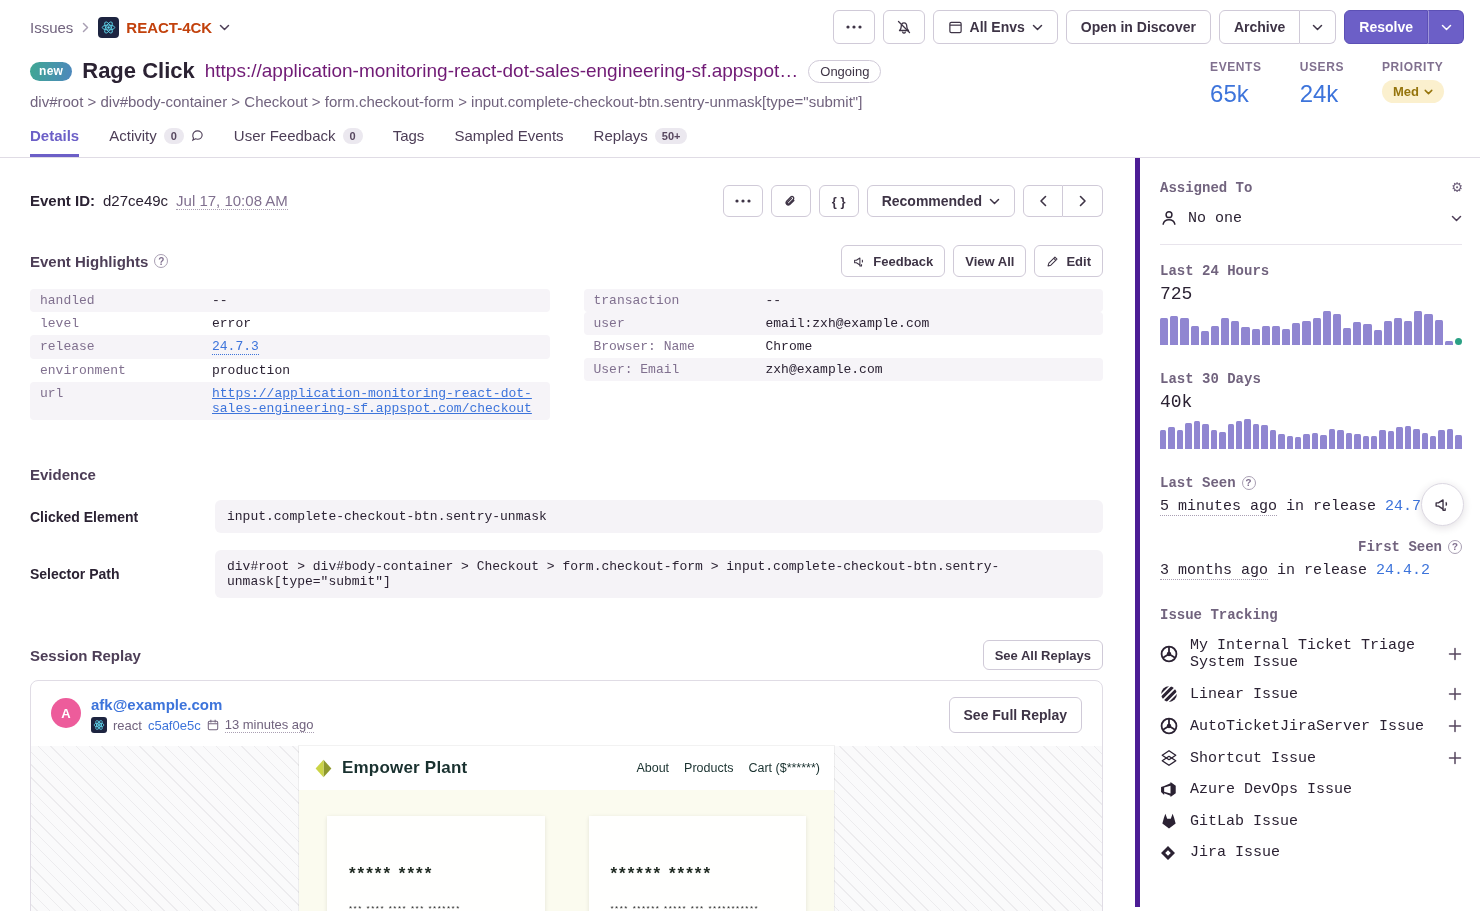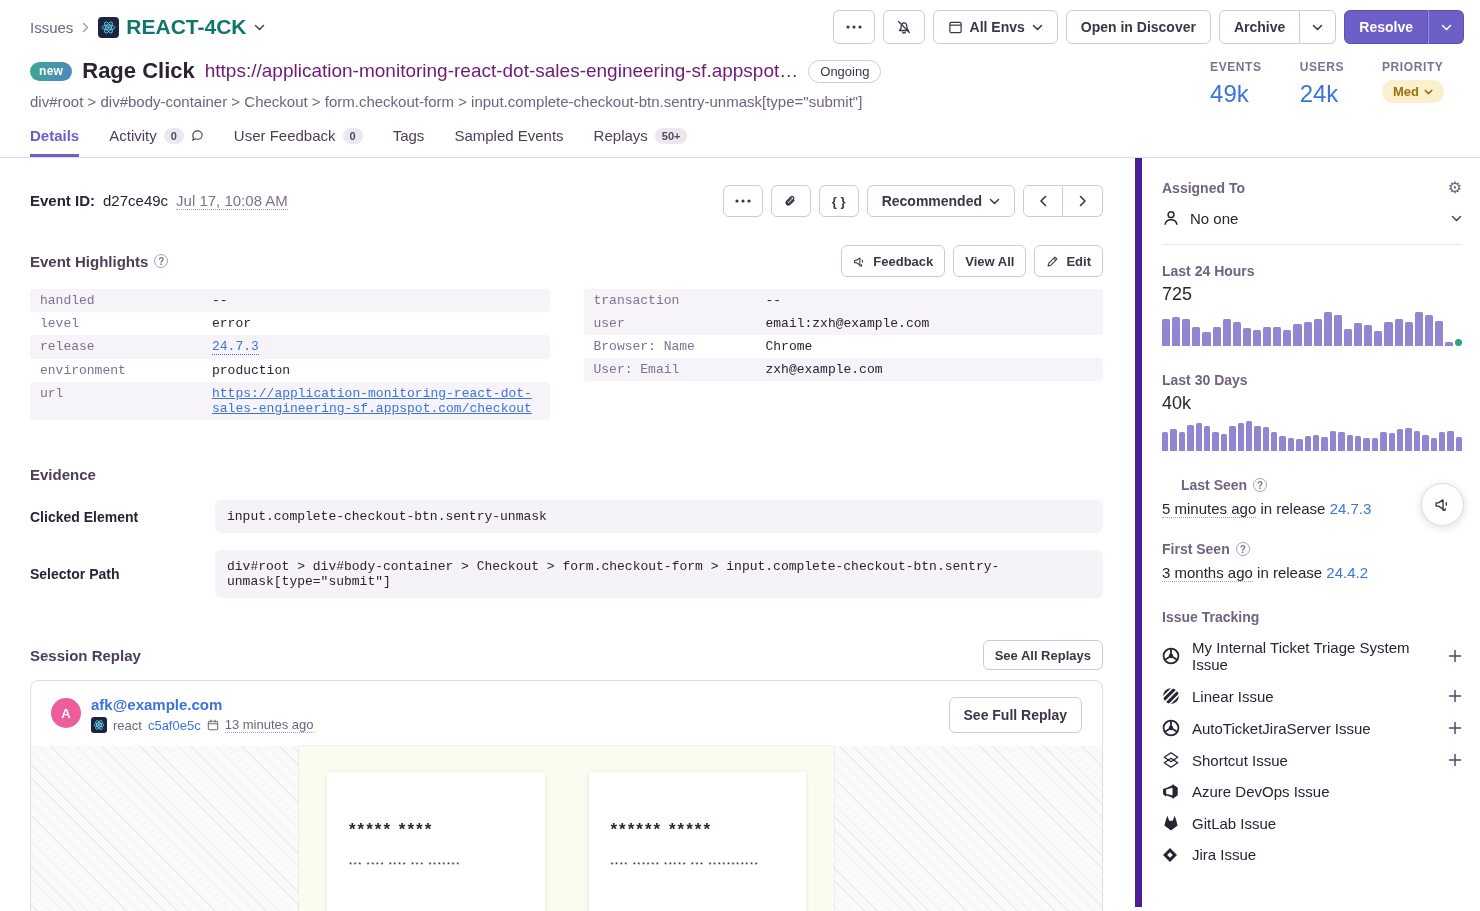--- a/index.html
+++ b/index.html
@@ -11,21 +11,21 @@
   }
   svg { display:block; }
 
   
   .topbar { display:flex; justify-content:space-between; align-items:center; padding:10px 16px 0 30px; }
   .crumbs { display:flex; align-items:center; gap:9px; }
   .crumb-link { color:#71637e; font-size:15px; cursor:pointer; }
   .crumb-chev { color:#a99fb3; }
   .proj { display:flex; align-items:center; gap:7px; cursor:pointer; }
   .proj-avatar { width:21px; height:21px; border-radius:4px; background:#1d2440; display:flex; align-items:center; justify-content:center; }
-  .proj-name { font-weight:bold; font-size:21px; color:#0f766e; }
+  .proj-name { font-weight:bold; font-size:15px; color:#c2410c; }
   .actions { display:flex; align-items:stretch; gap:8px; }
   .btn {
     display:inline-flex; align-items:center; justify-content:center; gap:7px;
     height:34px; padding:0 14px; background:#fff; border:1px solid #d0cad8;
     border-radius:6px; font-family:inherit; font-weight:bold; font-size:14px; color:#3e3446; cursor:pointer; white-space:nowrap;
   }
   .btn.icon-only { width:42px; padding:0; }
   .split { display:flex; }
   .split .btn:first-child { border-radius:6px 0 0 6px; }
   .split .btn:last-child { border-radius:0 6px 6px 0; border-left:none; width:36px; padding:0; }
@@ -55,21 +55,21 @@
   
   .tabs { display:flex; gap:30px; padding:0 30px; margin-top:17px; border-bottom:1px solid #e0dce5; }
   .tab { display:flex; align-items:center; gap:7px; font-size:15px; color:#4d3e57; padding-bottom:13px; cursor:pointer; }
   .tab.active { color:#6c5fc7; font-weight:bold; padding-bottom:10px; border-bottom:3px solid #6c5fc7; }
   .tab-badge { background:#ebe8ef; color:#57475f; font-size:11px; font-weight:bold; border-radius:10px; padding:2px 7px; }
   .bubble-icon { color:#4d3e57; }
 
   
   .body { display:flex; align-items:stretch; height:749px; }
   .main { width:1135px; flex:none; padding:27px 32px 0 30px; }
-  .sidebar { flex:1; border-left:7px solid #4c1d95; padding:22px 18px 0 20px; }
+  .sidebar { flex:1; border-left:5px solid #4c1d95; padding:22px 18px 0 20px;font-family:Liberation Mono, monospace; }
 
   
   .event-row { display:flex; justify-content:space-between; align-items:center; }
   .event-id-group { display:flex; align-items:baseline; gap:8px; font-size:15px; }
   .event-id-label { font-weight:bold; }
   .event-ts { color:#80708f; border-bottom:1px dotted #a99fb3; cursor:pointer; }
   .event-actions { display:flex; gap:8px; }
   .btn.sm { height:32px; font-size:14px; }
   .btn.sm.icon-only { width:40px; }
 
@@ -236,21 +236,21 @@
         <span class="badge-new">new</span>
         <span class="issue-title">Rage Click</span>
         <span class="issue-url">https://application-monitoring-react-dot-sales-engineering-sf.appspot…</span>
         <span class="pill-ongoing">Ongoing</span>
       </div>
       <div class="culprit">div#root &gt; div#body-container &gt; Checkout &gt; form.checkout-form &gt; input.complete-checkout-btn.sentry-unmask[type="submit"]</div>
     </div>
     <div class="stats">
       <div class="stat">
         <span class="stat-label">EVENTS</span>
-        <span class="stat-value">49k</span>
+        <span class="stat-value">65k</span>
       </div>
       <div class="stat">
         <span class="stat-label">USERS</span>
         <span class="stat-value">24k</span>
       </div>
       <div class="stat">
         <span class="stat-label">PRIORITY</span>
         <span class="pill-priority">
           <span>Med</span>
           <svg width="9" height="6" viewBox="0 0 11 7" fill="none" stroke="currentColor" stroke-width="1.8" stroke-linecap="round" stroke-linejoin="round">
@@ -444,20 +444,34 @@
                       <path d="M1.5 5.5h11M4.5 1v3M9.5 1v3"></path>
                     </svg>
                   <span class="ru-ago">13 minutes ago</span>
                 </span>
               </span>
             </div>
             <button class="btn" style="height:36px;">See Full Replay</button>
           </div>
           <div class="replay-stage">
             <div class="site">
+              <div class="site-nav">
+                <span class="brand">
+                  <svg viewBox="0 0 24 24" width="21" height="21">
+                      <path d="M12 2 21 12 12 22Z" fill="#8e992c"></path>
+                      <path d="M12 2 3 12l9 10Z" fill="#cbd445"></path>
+                    </svg>
+                  <span>Empower Plant</span>
+                </span>
+                <span class="site-links">
+                  <span>About</span>
+                  <span>Products</span>
+                  <span>Cart ($******)</span>
+                </span>
+              </div>
               <div class="site-content">
                 <div class="product-card">
                   <div class="product-title">***** ****</div>
                   <div class="product-desc">*** **** **** *** *******</div>
 
                 </div>
                 <div class="product-card">
                   <div class="product-title">****** *****</div>
                   <div class="product-desc">**** ****** ***** *** ***********</div>
 
@@ -560,33 +574,33 @@
             <div class="bar" style="height: 68%;"></div>
             <div class="bar" style="height: 55%;"></div>
             <div class="bar" style="height: 45%;"></div>
             <div class="bar" style="height: 62%;"></div>
             <div class="bar" style="height: 68%;"></div>
             <div class="bar" style="height: 48%;"></div>
           </div>
       </div>
 
       <div class="sb-block">
-        <span class="section-title" style="color:#71637e;font-size:14px;margin-left:19px;">
+        <span class="section-title" style="color:#71637e;font-size:14px;">
           <span>Last Seen</span>
           <span class="help-dot">?</span>
         </span>
         <div class="seen-line">
           <span class="seen-ago">5 minutes ago</span>
           <span>in release</span>
           <span class="seen-rel">24.7.3</span>
         </div>
       </div>
 
       <div class="sb-block" style="margin-top:24px;">
-        <span class="section-title" style="color:#71637e;font-size:14px;">
+        <span class="section-title" style="color:#71637e;font-size:14px;justify-content:flex-end;">
           <span>First Seen</span>
           <span class="help-dot">?</span>
         </span>
         <div class="seen-line">
           <span class="seen-ago">3 months ago</span>
           <span>in release</span>
           <span class="seen-rel">24.4.2</span>
         </div>
       </div>
 

